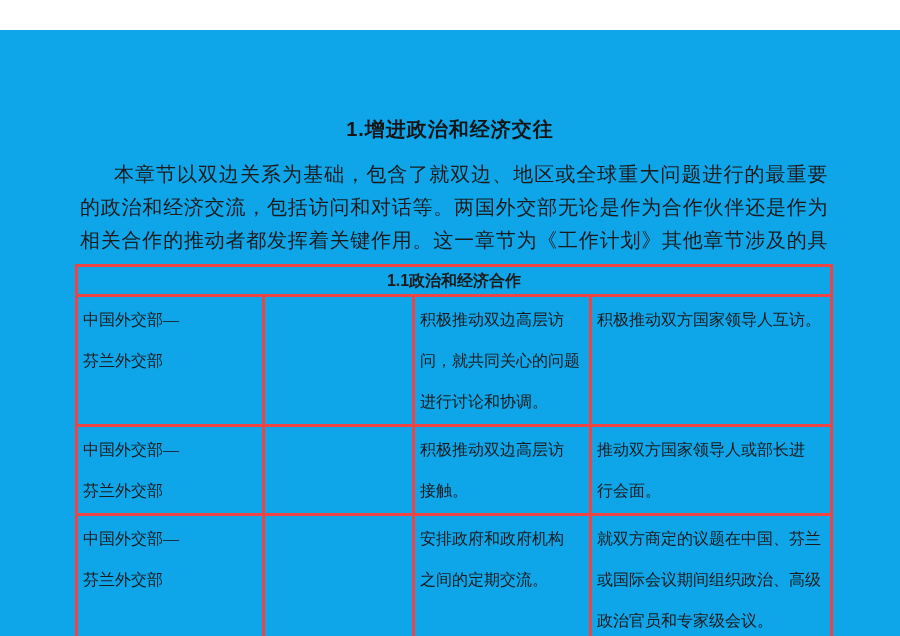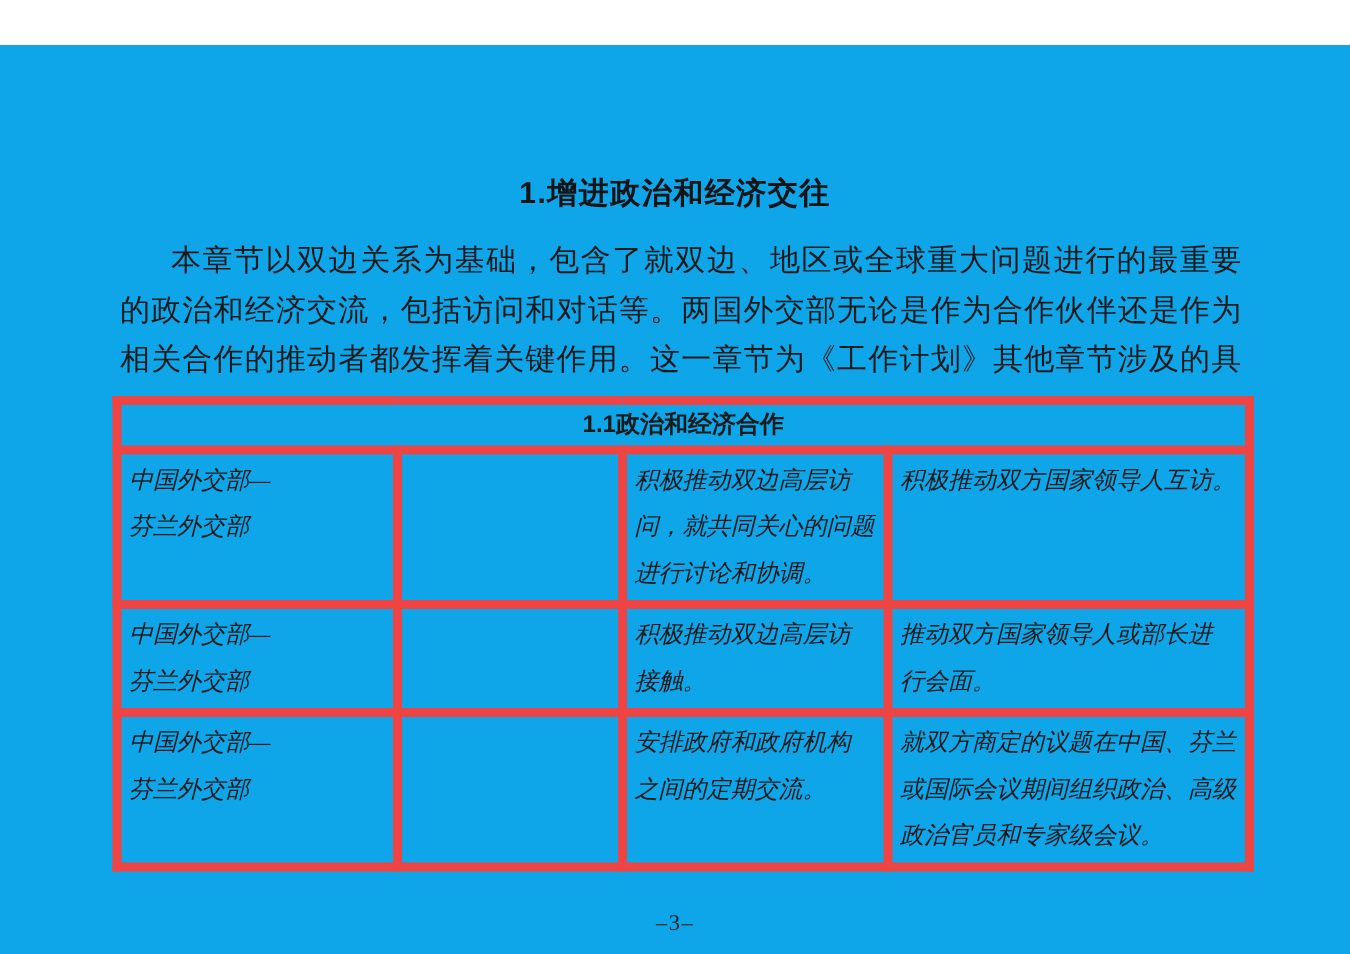--- a/index.html
+++ b/index.html
@@ -37,21 +37,21 @@
   }
   .coop-table {
     margin: 7px 0 0 75px;
     width: 755px;
     border-collapse: collapse;
     table-layout: fixed;
     font-size: 16px;
     color: #1a1a1a;
   }
   .coop-table td, .coop-table th {
-    border: 6px solid #ef4444;
+    border: 3px solid #ef4444;
     vertical-align: top;
     padding: 2px 5px;
     overflow: hidden;
   }
   tr.caption-row { height: 29px; }
   .tcaption {
     text-align: center;
     font-family: "Liberation Sans", "DejaVu Sans", sans-serif;
     font-weight: 700;
     font-size: 16px;
@@ -63,24 +63,23 @@
     text-align: left;
     font-family: "Liberation Sans", "DejaVu Sans", sans-serif;
     font-weight: 700;
     font-size: 16px;
     line-height: 25px;
   }
   tr.row-1 { height: 94px; }
   tr.row-2 { height: 63px; }
   tr.row-3 { height: 94px; }
   .cell {
-    line-height: 31px;
+    line-height: 41px;
     white-space: pre-line;
     text-align: justify;
-    font-style: italic;
   }
   .page-number {
     margin-top: 27px;
     text-align: center;
     font-size: 15px;
     letter-spacing: 1px;
     color: #222222;
   }
 </style>
 </head>

